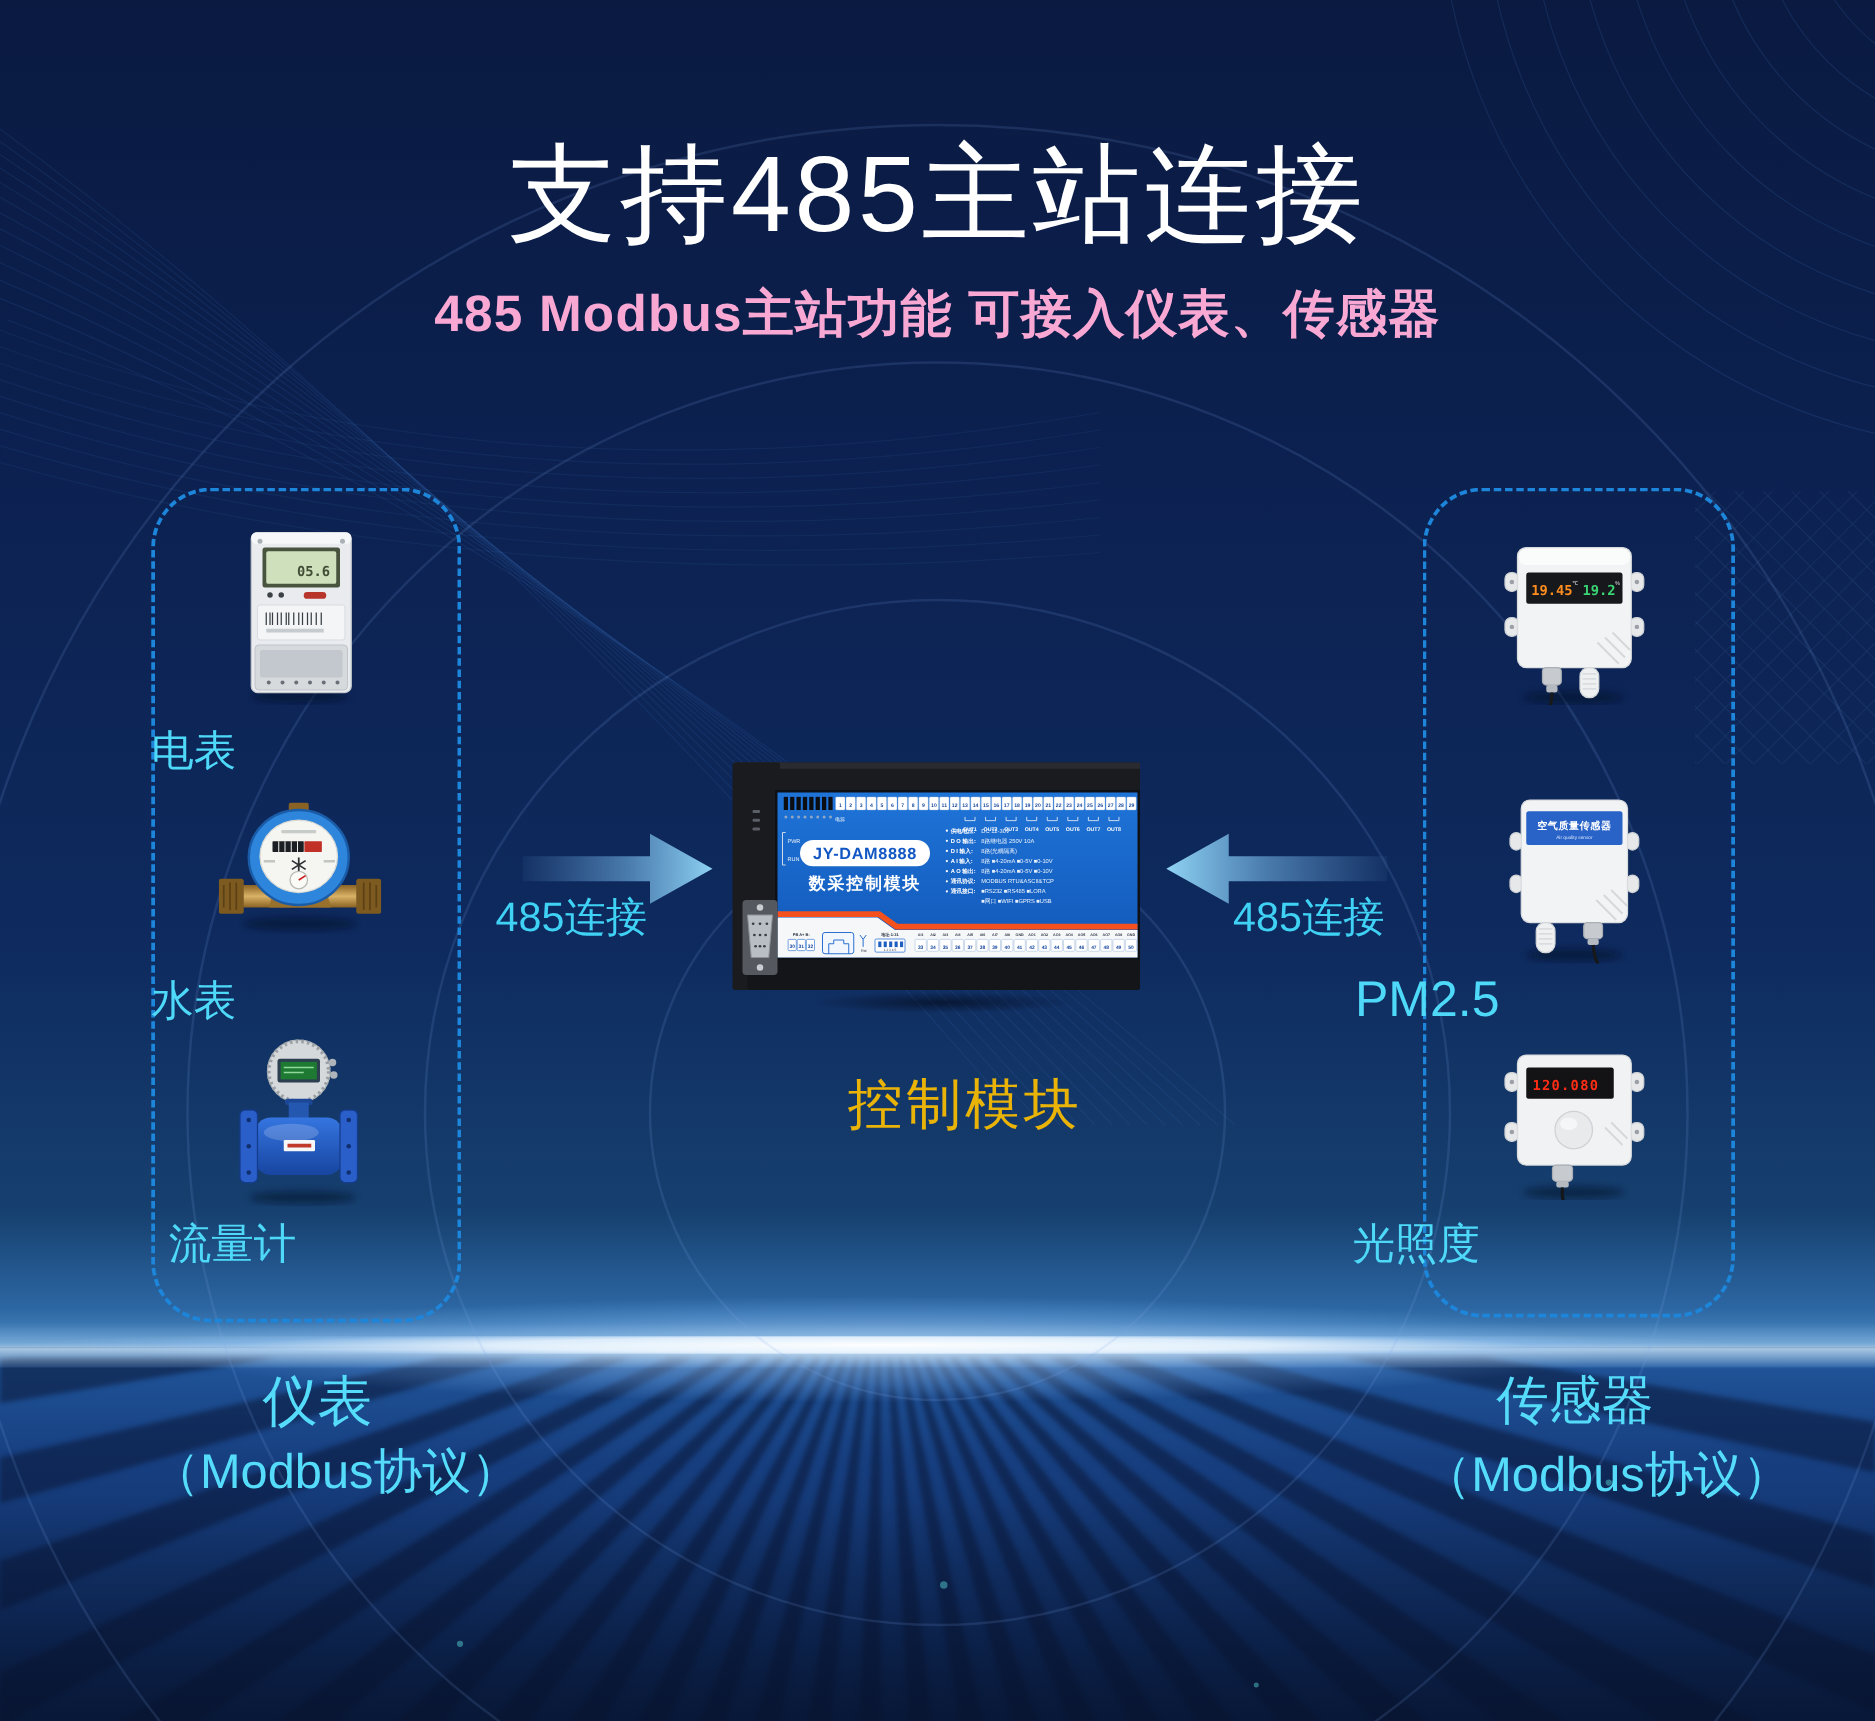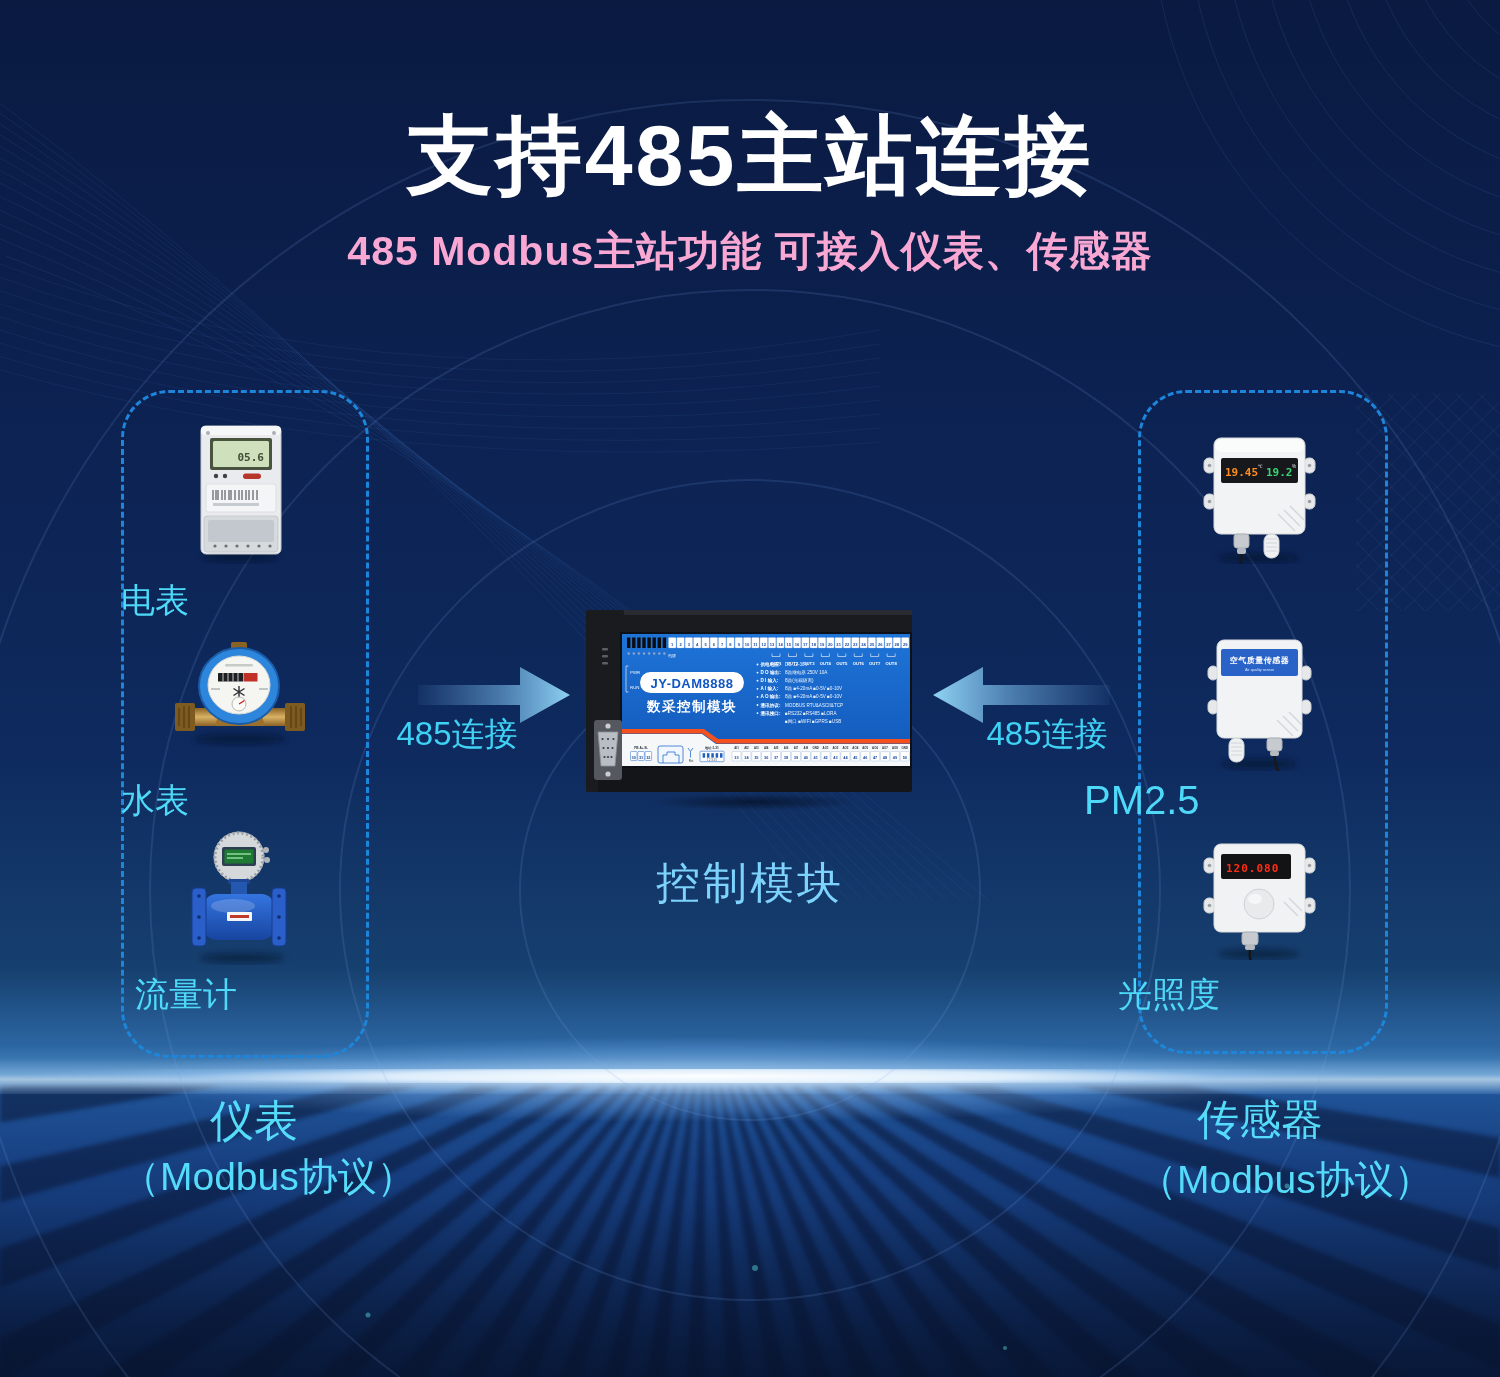--- a/index.html
+++ b/index.html
@@ -18,21 +18,21 @@
     background:linear-gradient(180deg,rgba(7,17,40,0),rgba(7,17,40,0.55));}
   .h-glow{left:0;top:1030px;width:1500px;height:95px;
     background:radial-gradient(ellipse 52% 60% at 47% 52%,rgba(200,228,255,0.55),rgba(130,185,245,0.28) 50%,rgba(130,185,245,0) 75%);}
   .h-band{left:0;top:1058px;width:1500px;height:36px;
     background:linear-gradient(180deg,rgba(120,175,235,0) 0%,rgba(190,220,250,0.35) 45%,rgba(255,255,255,0.5) 60%,rgba(120,175,235,0.15) 100%);}
   .h-core{left:0;top:1069px;width:1500px;height:14px;
     background:radial-gradient(ellipse 46% 100% at 47% 50%,rgba(255,255,255,0.98),rgba(235,246,255,0.85) 45%,rgba(160,205,250,0.3) 75%,rgba(160,205,250,0) 100%);}
   #bg-svg{left:0;top:0;}
   
   .title{left:0;top:98px;width:1500px;text-align:center;color:#ffffff;
-    font-size:86px;font-weight:700;letter-spacing:3px;}
+    font-size:86px;font-weight:400;letter-spacing:3px;}
   .subtitle{left:0;top:224px;width:1500px;text-align:center;color:#f9a8d4;
     font-size:41px;font-weight:700;letter-spacing:1px;}
   .item-label{position:absolute;color:#4ed9f8;font-size:34px;
     font-weight:500;white-space:nowrap;}
   .caption{position:absolute;text-align:center;color:#55dcfa;font-weight:500;white-space:nowrap;}
   .arrow-label{position:absolute;text-align:center;color:#3fd2f5;font-size:33px;font-weight:500;}
   
   .panel{position:absolute;border:3px dashed #1d86da;border-radius:48px;}
   .panel-left{left:121px;top:390px;width:242px;height:662px;}
   .panel-right{left:1138px;top:390px;width:244px;height:658px;}
@@ -308,21 +308,21 @@
     <rect x="12" y="4" width="91" height="88" rx="7" fill="#f1f2f3" stroke="#d9dcdf"></rect>
     <rect x="19" y="14" width="70" height="25" rx="2" fill="#131316"></rect>
     <text x="24" y="32" font-size="11" fill="#ff2d14" class="seg" letter-spacing="1">120.080</text>
     <circle cx="57" cy="64" r="15" fill="#e8eaec" stroke="#ced2d6"></circle>
     <ellipse cx="53" cy="59" rx="7" ry="5" fill="#f5f6f7"></ellipse>
     <path d="M82,62 l14,14 M87,58 l13,13" stroke="#d4d8db" stroke-width="1.5"></path>
     <rect x="40" y="92" width="16" height="13" rx="3" fill="#c7cbd0" stroke="#aaafb5"></rect>
     <rect x="43" y="105" width="10" height="5" rx="2" fill="#b5bac0"></rect>
     <path d="M48,110 q-1,9 2,13" stroke="#151617" stroke-width="2.5" fill="none"></path>
   </svg>
-  <div class="item-label" style="left:1118px;width:244px;top:972px">光照度</div>
+  <div class="item-label" style="left:1082px;width:244px;top:972px">光照度</div>
 
   <div class="caption" style="left:1138px;width:244px;top:1092px;font-size:42px">传感器</div>
   <div class="caption" style="left:1138px;width:244px;top:1153px;font-size:39px">（Modbus协议）</div>
 
   <svg class="abs" style="left:410px;top:655px" width="700" height="80" viewBox="0 0 700 80">
     <defs>
       <linearGradient id="gradL" gradientUnits="userSpaceOnUse" x1="8" y1="0" x2="160" y2="0">
         <stop offset="0" stop-color="rgba(120,180,235,0.06)"></stop>
         <stop offset="0.55" stop-color="rgba(122,190,238,0.55)"></stop>
         <stop offset="1" stop-color="#8ed1f2"></stop>
@@ -580,15 +580,15 @@
         <text x="301" y="150.9" text-anchor="middle" font-size="3.9" font-weight="700" fill="#17479e">48</text>
         <text x="301" y="140.8" text-anchor="middle" font-size="2.9" font-weight="700" fill="#2b3442">AO7</text>
         <rect x="306.4" y="143.5" width="9" height="9.5" rx="0.8" fill="#fff" stroke="#9db6d8" stroke-width="0.4"></rect>
         <text x="310.9" y="150.9" text-anchor="middle" font-size="3.9" font-weight="700" fill="#17479e">49</text>
         <text x="310.9" y="140.8" text-anchor="middle" font-size="2.9" font-weight="700" fill="#2b3442">AO8</text>
         <rect x="316.3" y="143.5" width="9" height="9.5" rx="0.8" fill="#fff" stroke="#9db6d8" stroke-width="0.4"></rect>
         <text x="320.8" y="150.9" text-anchor="middle" font-size="3.9" font-weight="700" fill="#17479e">50</text>
         <text x="320.8" y="140.8" text-anchor="middle" font-size="2.9" font-weight="700" fill="#2b3442">GND</text>
       </g>
   </svg>
-  <div class="caption" style="left:600px;width:300px;top:854px;font-size:44px;letter-spacing:3px;color:#7dd3fc">控制模块</div>
+  <div class="caption" style="left:622px;width:300px;top:854px;font-size:44px;letter-spacing:3px;color:#eab308">控制模块</div>
 
 </div>
 
 </body></html>

